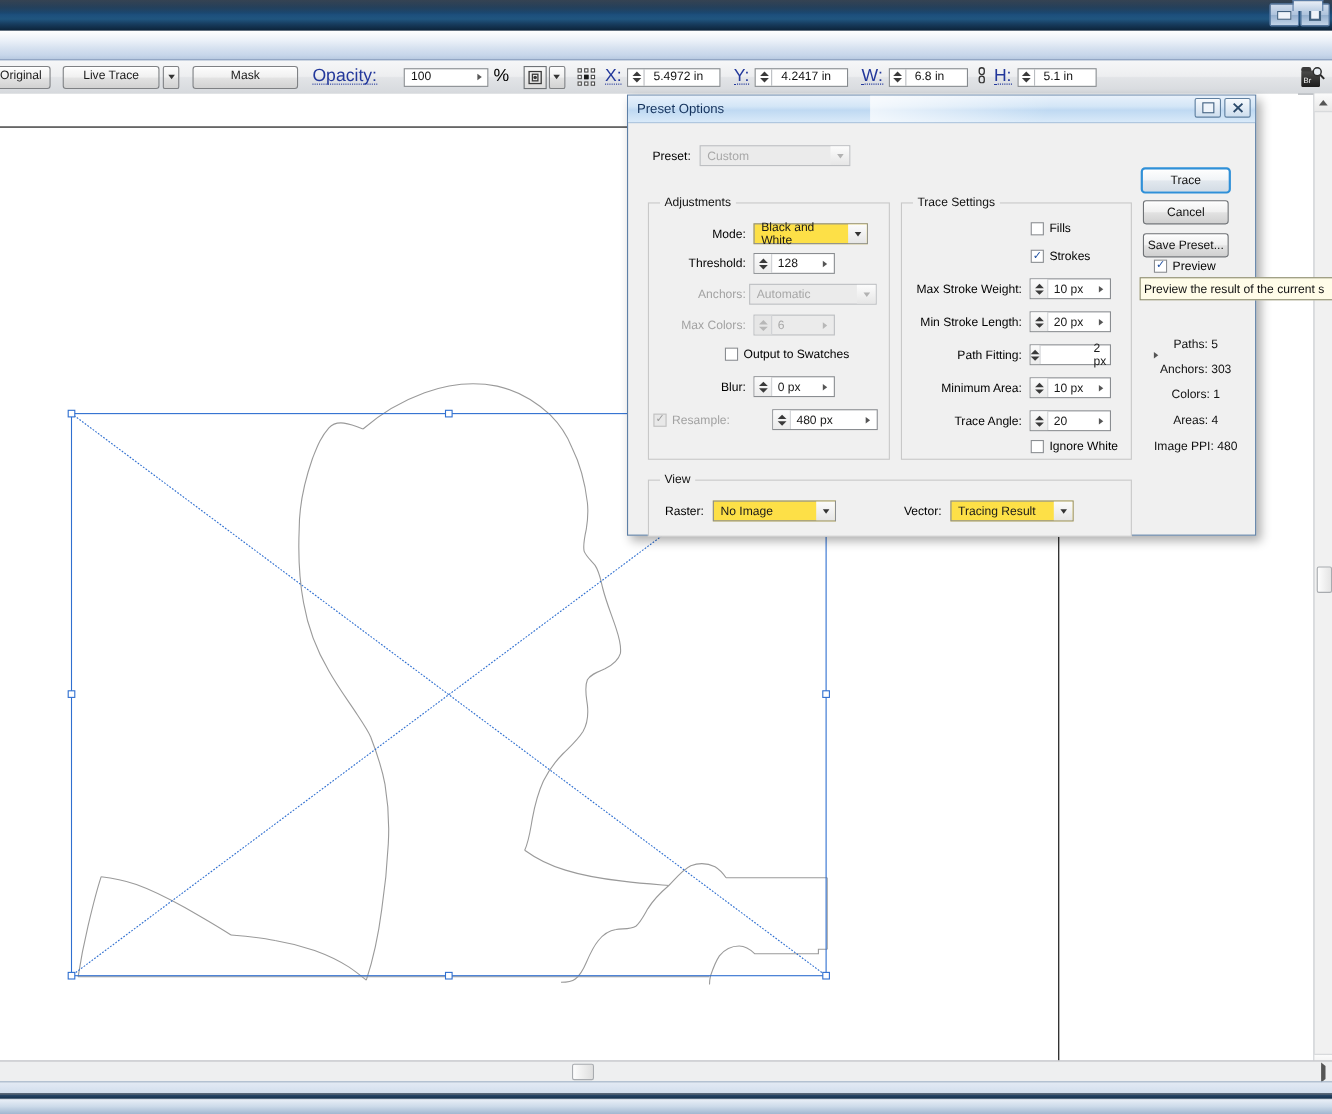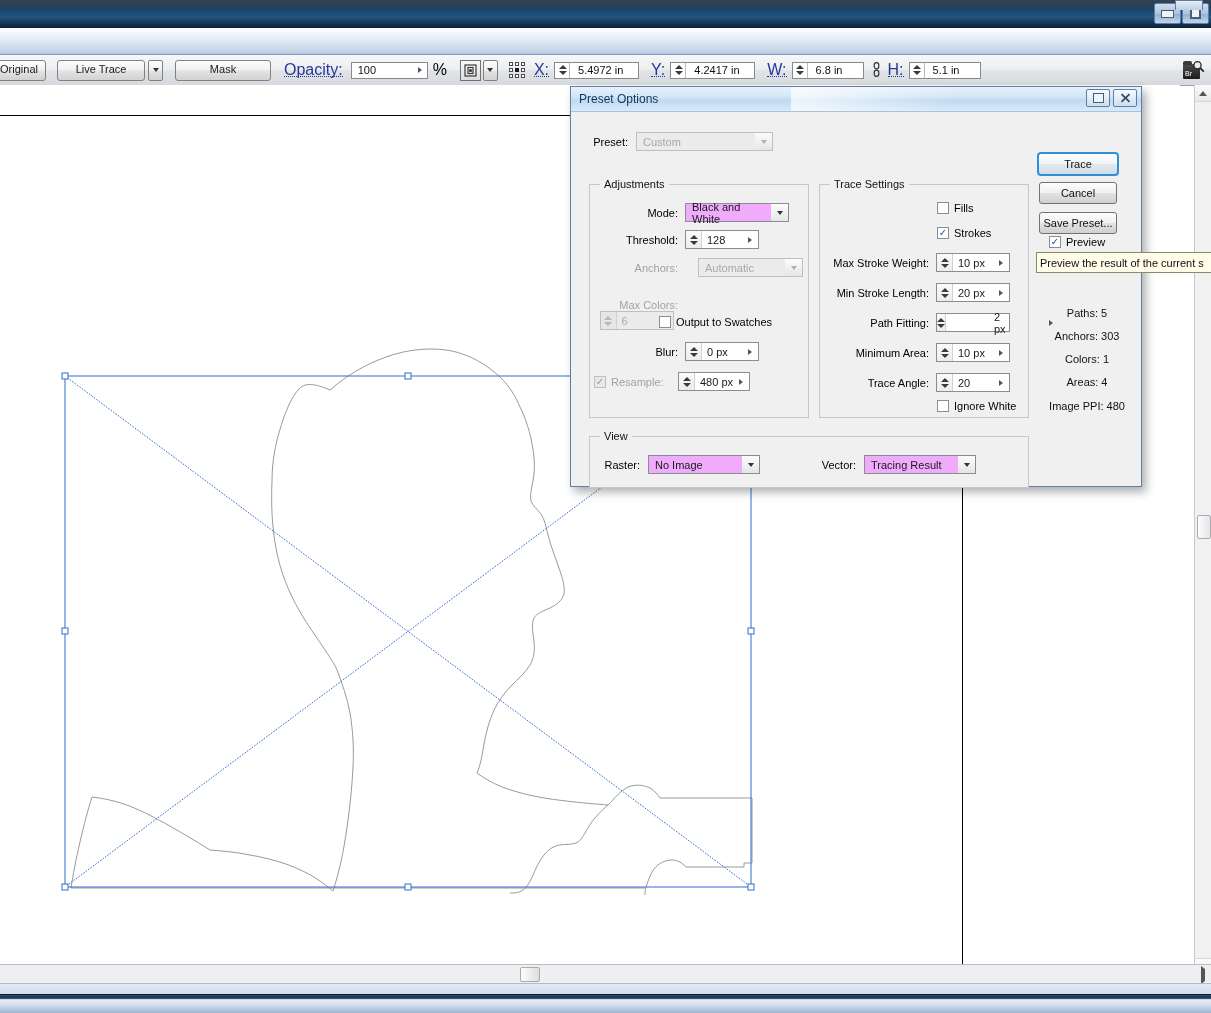--- a/index.html
+++ b/index.html
@@ -182,21 +182,21 @@
     width:22px;height:16px; border:1px solid #5f7f9f; border-radius:2px;
     background:linear-gradient(to bottom,#f7fafd,#cedeee);
     display:flex;align-items:center;justify-content:center;
   }
   .dlg-body { position:relative; padding: 0; }
   .lbl-dim { color:#a2a2a2; }
   .row { position:absolute; display:flex; align-items:center; }
   .row .lab { text-align:right; font-size:11px; }
 
   .select {
-    height:19px; border:1px solid #8a8d91; background:#f0abfc;
+    height:19px; border:1px solid #8a8d91; background:#fde047;
     display:flex; align-items:center; font-size:11px; box-sizing:border-box;
   }
   .select .sv { padding-left:6px; color:#1a1a1a; }
   .select .sarrow {
     margin-left:auto; width:17px; height:17px; display:flex; align-items:center; justify-content:center;
     background: linear-gradient(to bottom,#fcfcfc,#e6e6e6);
   }
   .select.disabled { background:#ebebeb; border-color:#bdbfc2; }
   .select.disabled .sv { color:#a8a8a8; }
   .select.disabled .sarrow .tri-d { border-top-color:#b2b2b2; }
@@ -281,21 +281,21 @@
   <div class="cb-btn cb-btn-orig">Original</div>
 
   <div class="cb-btn cb-btn-lt">Live Trace</div>
   <div class="cb-arrow-btn">
     <span class="tri-d"></span>
   </div>
 
   <div class="cb-btn cb-btn-mask">Mask</div>
 
   <span class="cb-label">Opacity:</span>
-  <div class="field" style="width:77px;margin-left:8px;">
+  <div class="field" style="width:77px;margin-left:24px;">
     <span class="val">100</span>
     <span class="spin-right tri-r"></span>
   </div>
   <span class="cb-label blk" style="margin-left:5px;">%</span>
 
   <div class="icon-box" style="width:19px;height:19px;margin-left:13px;">
     <svg width="13" height="13" viewBox="0 0 13 13">
       <rect x="1" y="1" width="11" height="11" fill="none" stroke="#3a3a3a" stroke-width="1.2"></rect>
       <rect x="4" y="3.5" width="5" height="6" fill="none" stroke="#3a3a3a" stroke-width="1.2"></rect>
       <circle cx="6.5" cy="6.5" r="1.6" fill="#3a3a3a"></circle>
@@ -497,29 +497,29 @@
             </span>
           <span class="nf-val">128</span>
           <span class="nf-arr">
               <span class="tri-r"></span>
             </span>
         </div>
       </div>
 
       <div class="row" style="left:-2px; top:73px;">
         <span class="lab lbl-dim" style="width:90px;">Anchors:</span>
-        <div class="select disabled" style="width:105px;margin-left:20px;">
+        <div class="select disabled" style="width:116px;margin-left:3px;">
           <span class="sv">Automatic</span>
           <span class="sarrow">
               <span class="tri-d"></span>
             </span>
         </div>
       </div>
 
-      <div class="row" style="left:-2px; top:114px;flex-direction:column;">
+      <div class="row" style="left:-2px; top:101px;">
         <span class="lab lbl-dim" style="width:90px;">Max Colors:</span>
         <div class="numfield disabled" style="width:74px;margin-left:7px;">
           <span class="nf-step">
               <span class="st-up"></span>
               <span class="st-dn"></span>
             </span>
           <span class="nf-val">6</span>
           <span class="nf-arr">
               <span class="tri-r"></span>
             </span>
@@ -547,21 +547,21 @@
         </div>
       </div>
 
       <div class="row" style="left:4px; top:187px;">
         <label class="chk" style="width:84px;">
           <span class="chkbox dim">
               <span class="chkmark dim">✓</span>
             </span>
           <span class="lbl-dim">Resample:</span>
         </label>
-        <div class="numfield" style="width:72px;margin-left:0;justify-content:space-between;">
+        <div class="numfield" style="width:96px;margin-left:24px;justify-content:space-between;">
           <span class="nf-step">
               <span class="st-up"></span>
               <span class="st-dn"></span>
             </span>
           <span class="nf-val">480 px</span>
           <span class="nf-arr">
               <span class="tri-r"></span>
             </span>
         </div>
       </div>

